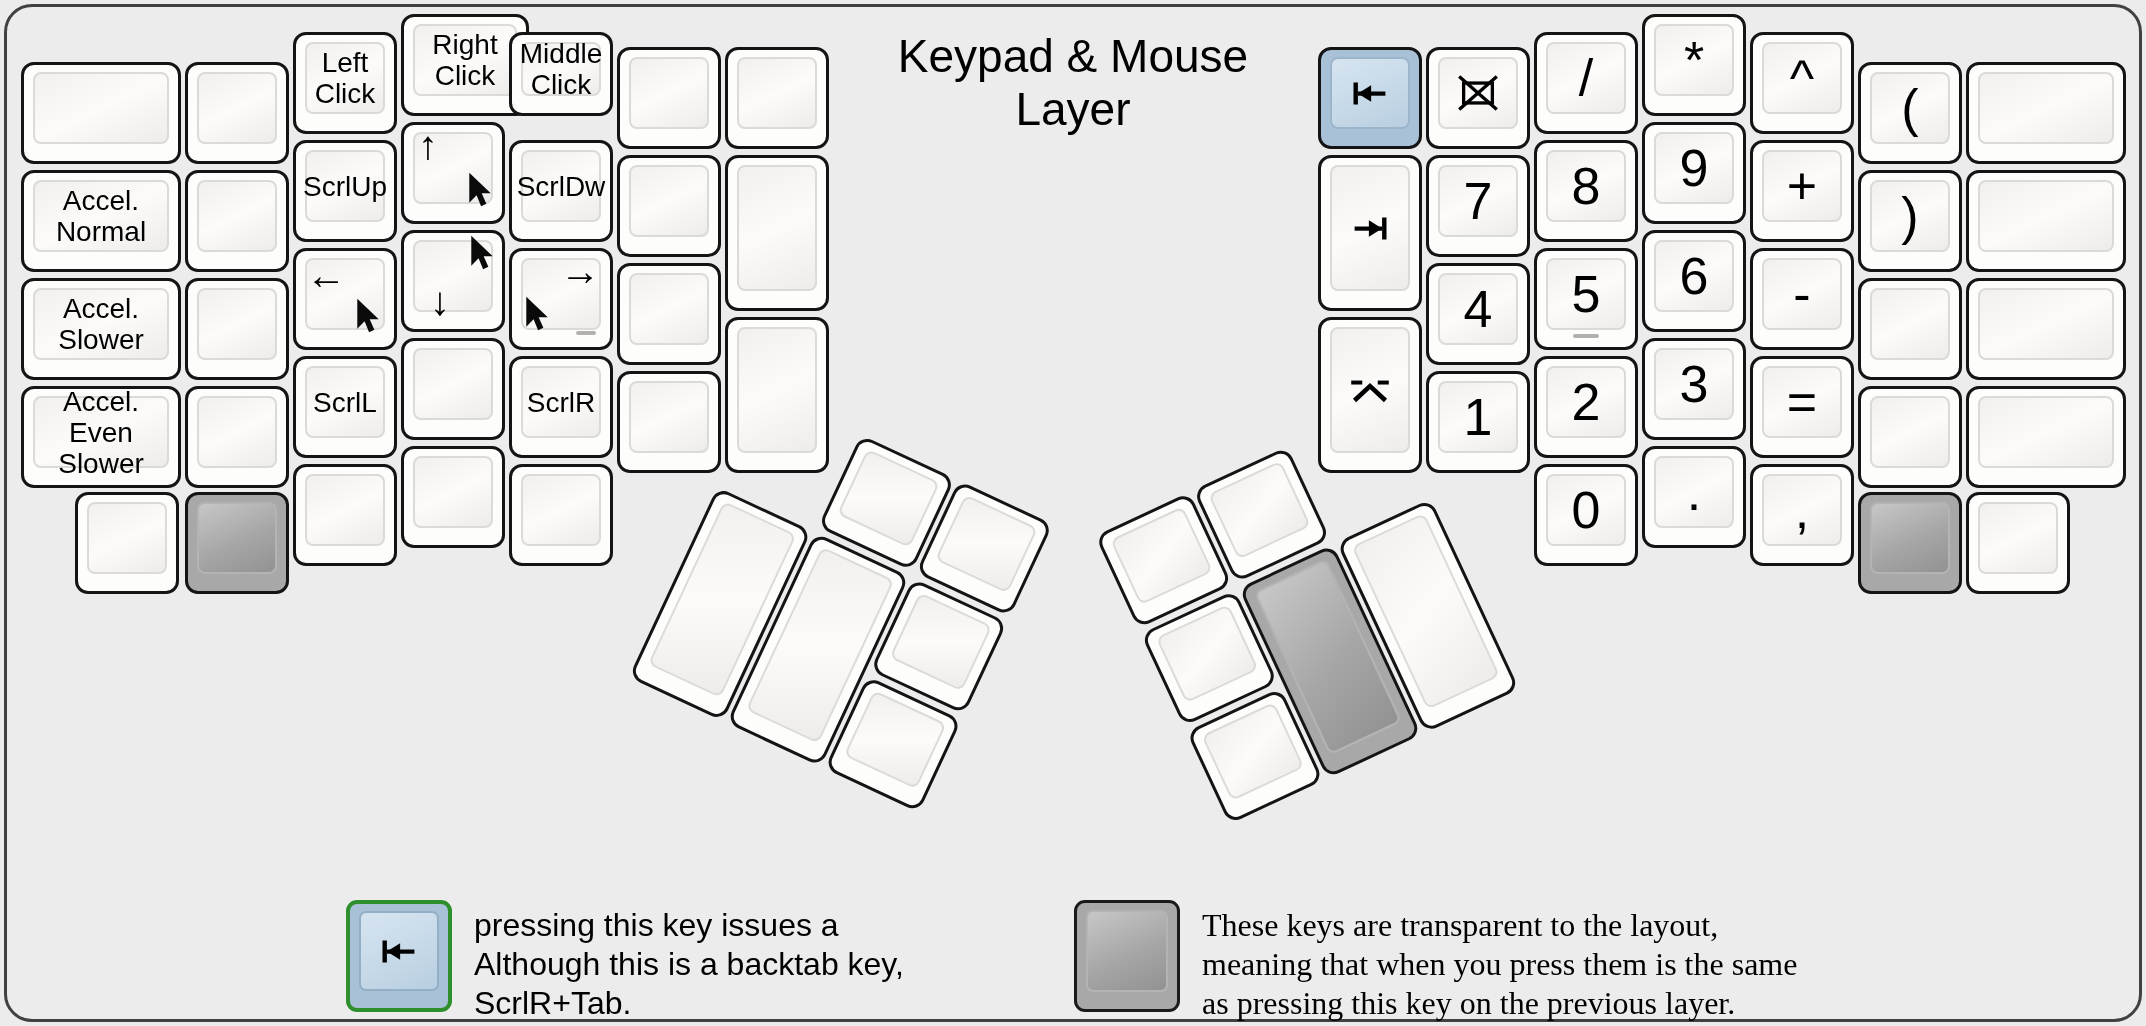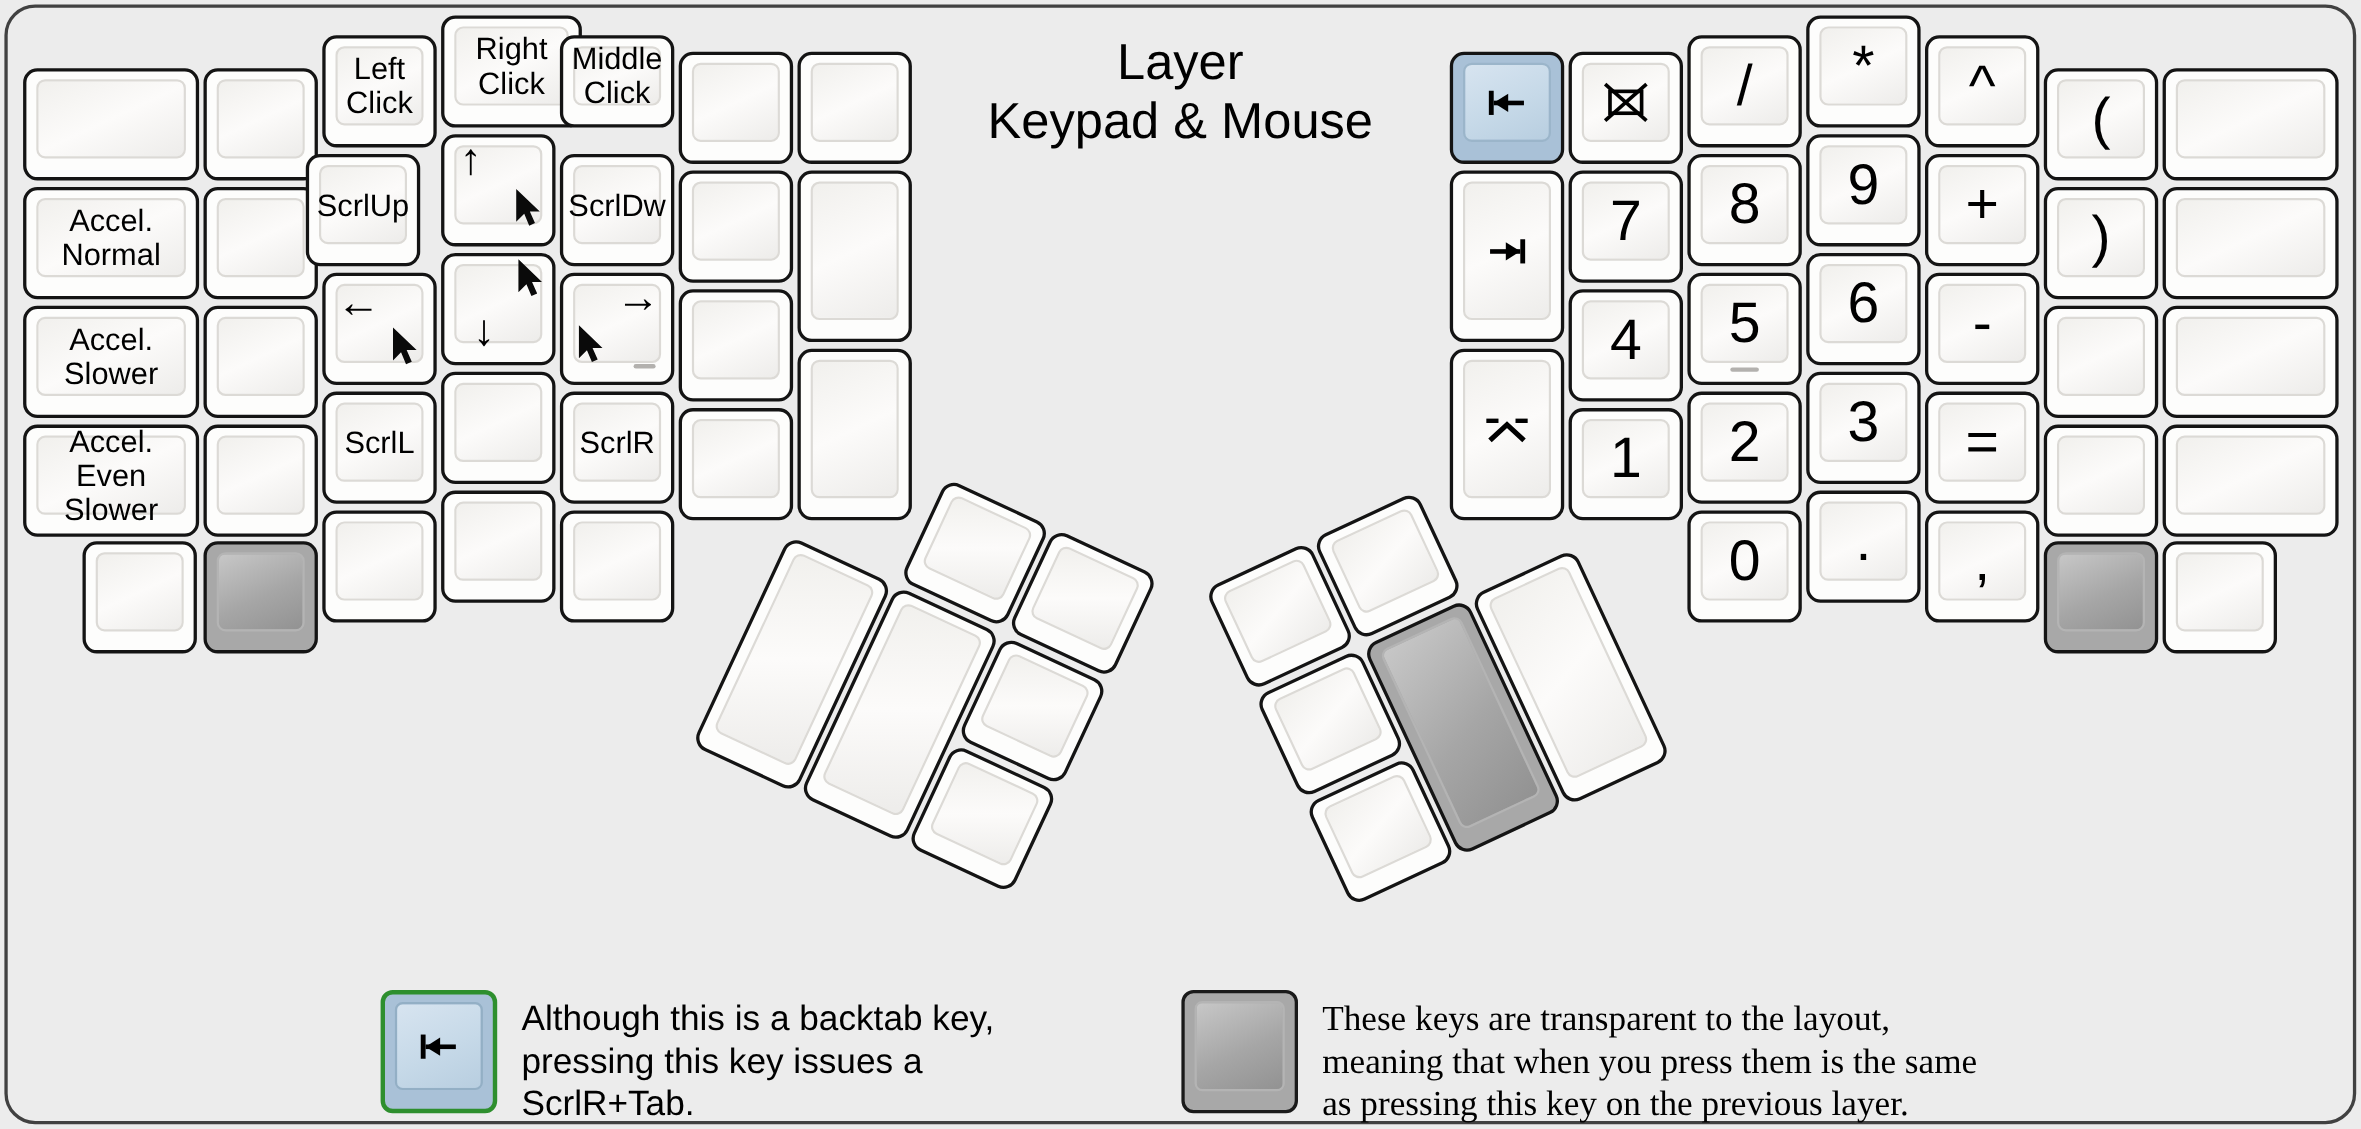--- a/index.html
+++ b/index.html
@@ -34,22 +34,22 @@
   #legend-text-1{left:474px;top:906px;}
   #legend-text-2{left:1202px;top:906px;font-family:Liberation Serif, serif;}
 </style>
 </head>
 <body>
 
 <div id="canvas">
   <div id="page-border"></div>
 
   <div id="title">
+    <div>Keypad &amp; Mouse</div>
     <div>Layer</div>
-    <div>Keypad &amp; Mouse</div>
   </div>
 
   <div id="keys-root">
       <div class="key" style="left: 21px; top: 62px; width: 160px; height: 102px;">
         <div class="face"></div>
       </div>
       <div class="key" style="left: 21px; top: 170px; width: 160px; height: 102px;">
         <div class="face">
           <span class="lbl">Accel.
 Normal</span>
@@ -85,21 +85,21 @@
       </div>
       <div class="key gray" style="left: 185px; top: 492px; width: 104px; height: 102px;">
         <div class="face"></div>
       </div>
       <div class="key" style="left: 293px; top: 32px; width: 104px; height: 102px;">
         <div class="face">
           <span class="lbl">Left
 Click</span>
         </div>
       </div>
-      <div class="key" style="left: 278px; top: 140px; width: 104px; height: 102px;">
+      <div class="key" style="left: 293px; top: 140px; width: 104px; height: 102px;">
         <div class="face">
           <span class="lbl">ScrlUp</span>
         </div>
       </div>
       <div class="key" style="left: 293px; top: 248px; width: 104px; height: 102px;">
         <div class="face"></div>
         <span class="arr" style="left: 10px; top: 4px;">←</span>
         <span class="cur" style="right: 14px; bottom: 10px;"><svg width="25" height="35" viewBox="0 0 17 24">
             <path d="M1.5,0.5 L1.5,21 L6.5,16 L9.6,23.4 L13.2,21.8 L10,14.6 L16.2,14.6 Z" fill="#0a0a0a"></path>
           </svg></span>
@@ -400,22 +400,22 @@
   <div class="legend-swatch" id="swatch-backtab">
     <div class="sface">
       <svg width="44" height="29" viewBox="0 0 40 26">
           <rect x="5" y="3" width="4" height="20" fill="#000"></rect>
           <rect x="9" y="11.2" width="25" height="3.8" fill="#000"></rect>
           <path d="M9,13 L21,5.5 L21,20.5 Z" fill="#000"></path>
         </svg>
     </div>
   </div>
   <div class="legend-text" id="legend-text-1">
+    <div>pressing this key issues a</div>
     <div>Although this is a backtab key,</div>
-    <div>pressing this key issues a</div>
     <div>ScrlR+Tab.</div>
   </div>
 
   <div class="legend-swatch" id="swatch-transparent">
     <div class="sface"></div>
   </div>
   <div class="legend-text" id="legend-text-2">
     <div>These keys are transparent to the layout,</div>
     <div>meaning that when you press them is the same</div>
     <div>as pressing this key on the previous layer.</div>

